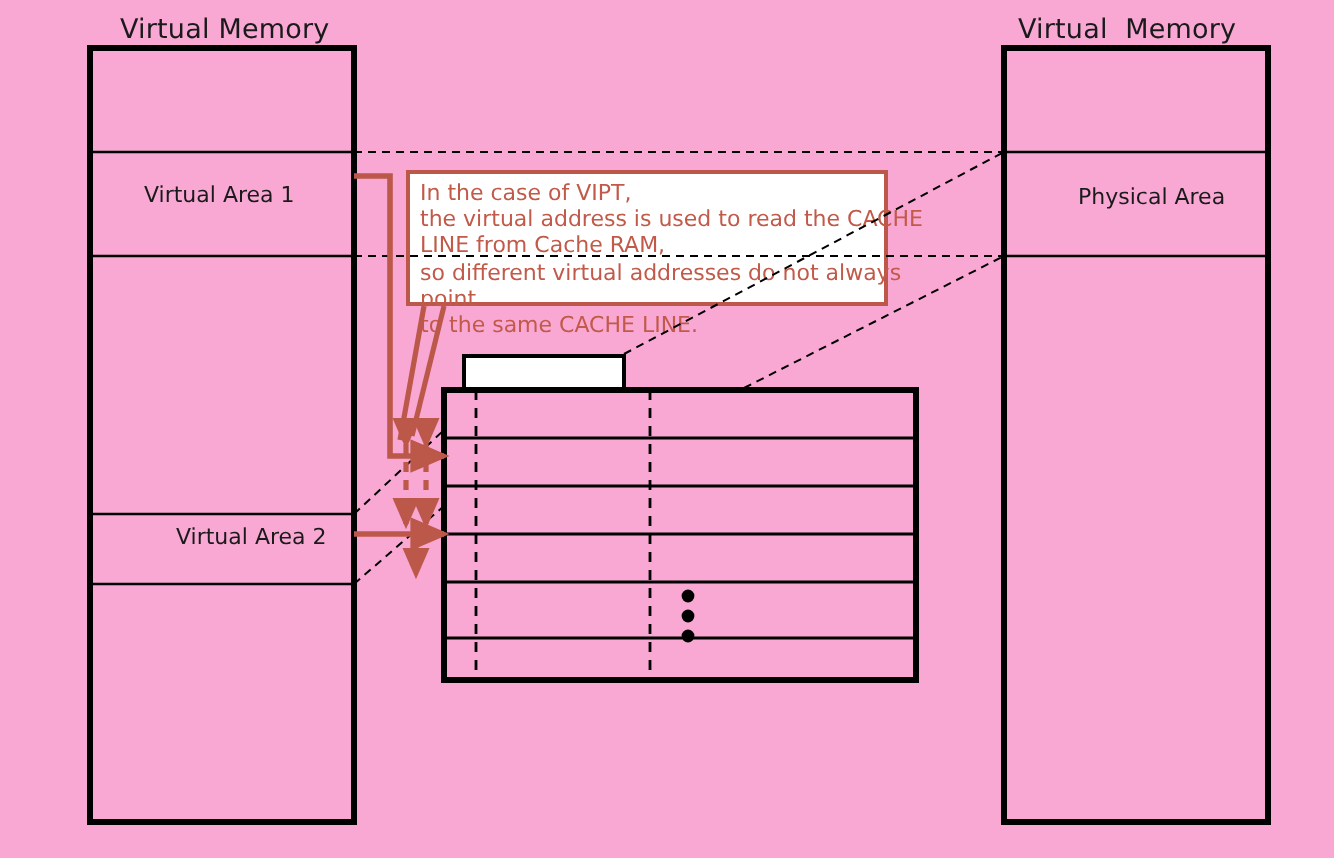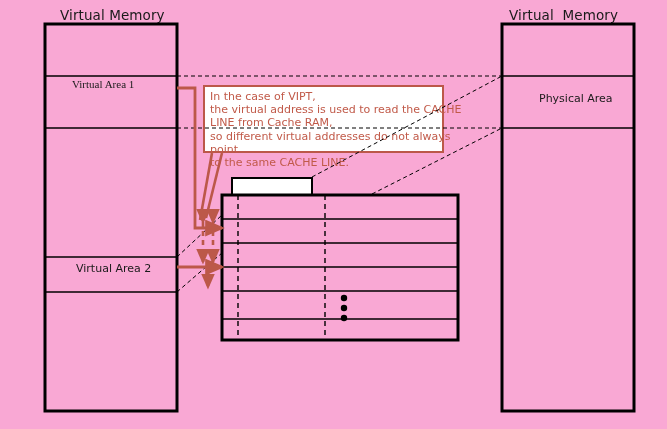--- a/index.html
+++ b/index.html
@@ -70,23 +70,23 @@
 </style>
 </head>
 <body>
 
 <div id="canvas">
 
   <div class="lbl heading" style="left:60px; top:8px;">Virtual Memory</div>
 
   <div class="lbl heading" style="left:509px; top:8px;">Virtual  Memory</div>
 
-  <div class="lbl arealabel" style="left:72px; top:78px;font-family:Liberation Serif, serif;">Virtual Area 1</div>
+  <div class="lbl arealabel" style="left:72px; top:92px;">Virtual Area 1</div>
 
-  <div class="lbl arealabel" style="left:76px; top:263px;">Virtual Area 2</div>
+  <div class="lbl arealabel" style="left:88px; top:263px;">Virtual Area 2</div>
 
   <div class="lbl arealabel" style="left:539px; top:93px;text-align:center;">Physical Area</div>
 
   <div class="lbl cachelabel" style="left:243px; top:183px;">Cache RAM</div>
 
   <div id="callout">
     <div id="callout-text">In the case of VIPT,
 the virtual address is used to read the CACHE
 LINE from Cache RAM,
 so different virtual addresses do not always point

